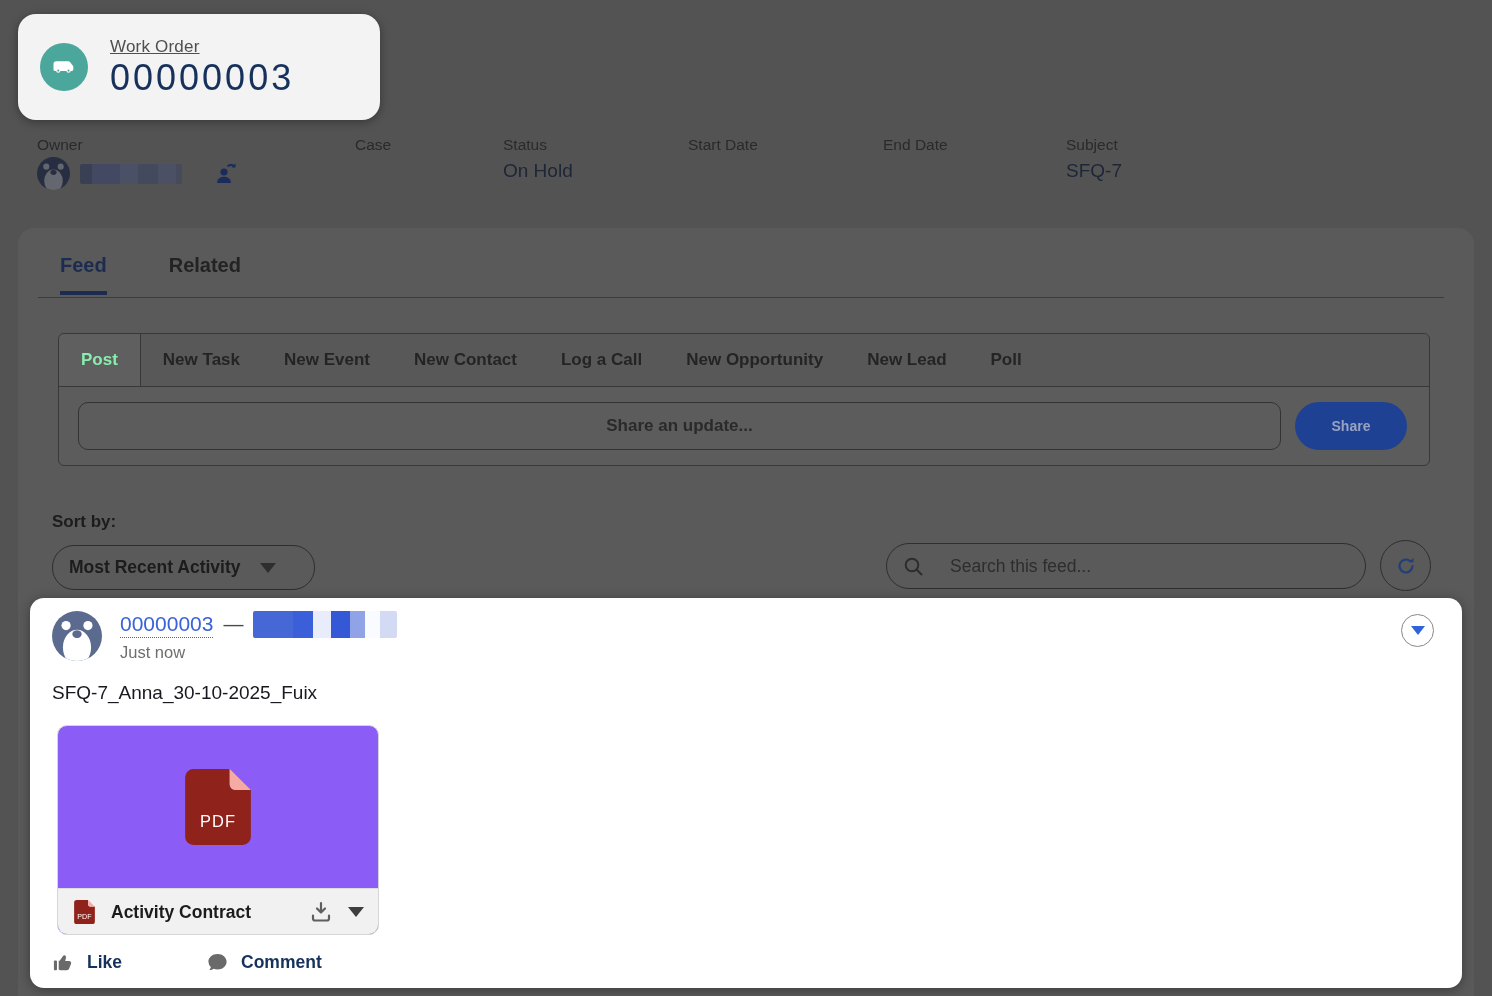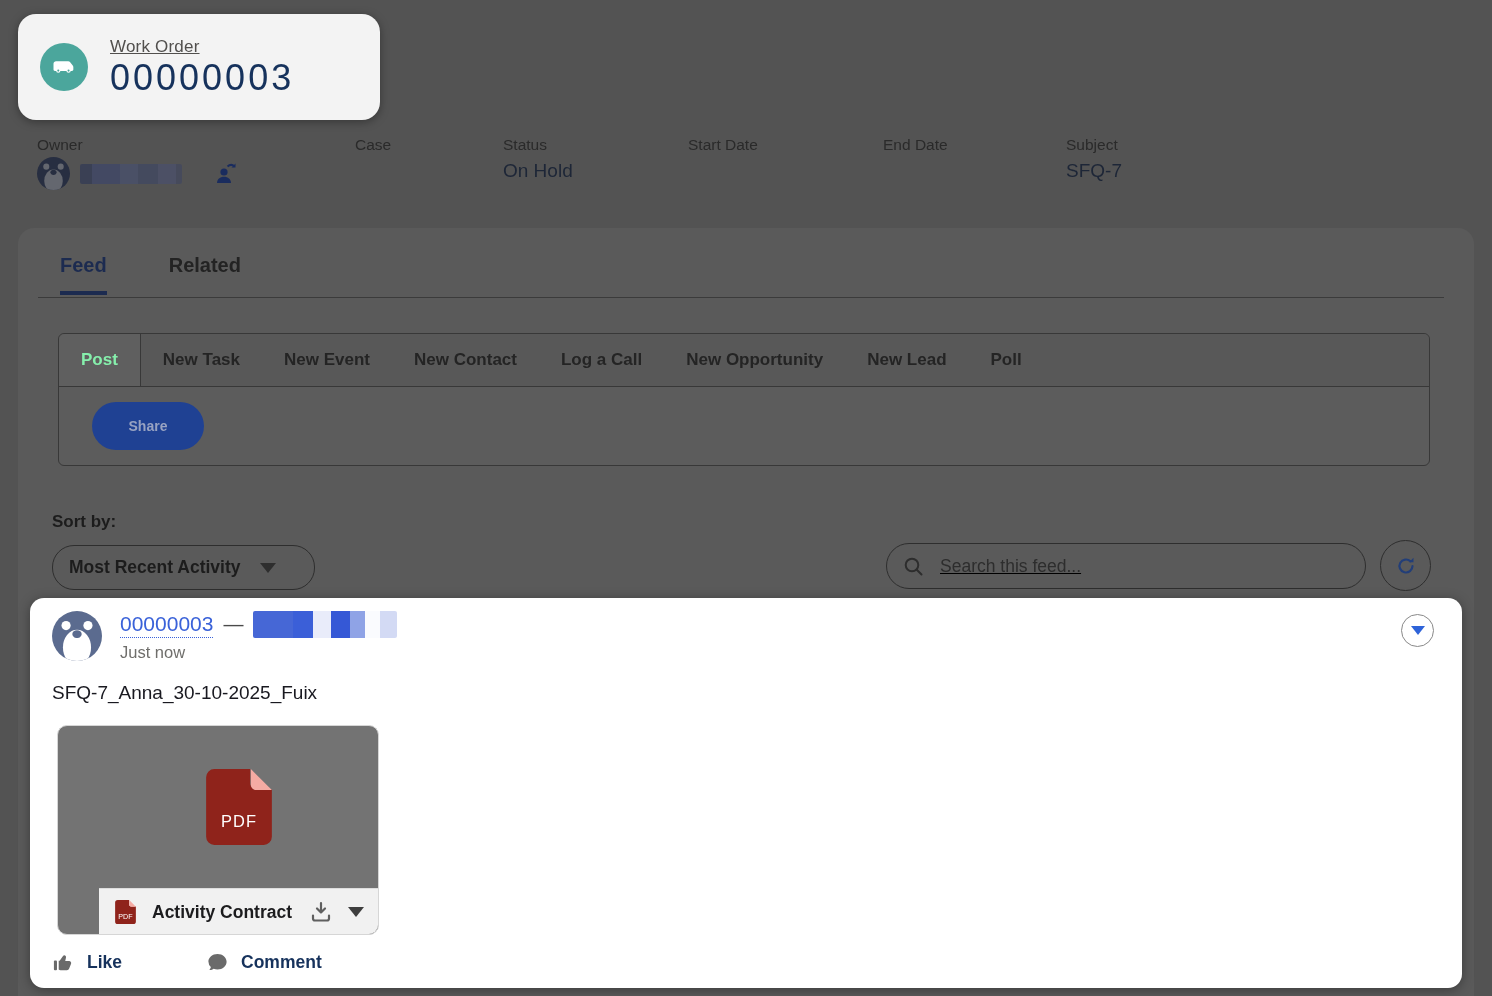--- a/index.html
+++ b/index.html
@@ -72,21 +72,21 @@
   .sort-select {
     position:absolute; left:34px; top:317px; width:263px; height:45px;
     border:1.5px solid #2e2e2e; border-radius:22px;
     display:flex; align-items:center; gap:20px; padding:0 20px 0 16px;
     font-size:17.5px; font-weight:600; color:#1c1c1c;
   }
   .caret-down { width:0; height:0; border-left:8px solid transparent; border-right:8px solid transparent; border-top:10px solid #2e2e2e; }
   .feed-search {
     position:absolute; left:868px; top:315px; width:480px; height:46px;
     border:1.5px solid #2e2e2e; border-radius:23px;
-    display:flex; align-items:center; gap:16px; padding:0 16px;text-decoration:underline;
+    display:flex; align-items:center; gap:26px; padding:0 16px;
   }
   .feed-search input {
     flex:1; border:none; background:transparent; outline:none;
     font-size:17.5px; color:#2d2d2d; font-family:"Liberation Sans",sans-serif;
   }
   .feed-search input::placeholder { color:#2d2d2d; opacity:1; }
   .refresh-btn {
     position:absolute; left:1362px; top:312px; width:51px; height:51px;
     border:1.5px solid #2e2e2e; border-radius:50%;
     display:flex; align-items:center; justify-content:center; background:transparent;
@@ -110,21 +110,21 @@
   .fi-menu {
     position:absolute; right:28px; top:16px; width:33px; height:33px;
     border:1px solid #898989; border-radius:50%; background:#fff;
     display:flex; align-items:center; justify-content:center;
   }
   .fi-menu .caret { border-left:7px solid transparent; border-right:7px solid transparent; border-top:9px solid #2e63d9; width:0; height:0; }
   .fi-text { position:absolute; left:22px; top:84px; font-size:19px; color:#191920; }
 
   .attachment {
     position:absolute; left:27px; top:127px; width:322px; height:210px;
-    border:1px solid #d6d6d6; border-radius:10px; overflow:hidden; background:#737373;padding-left:41px;
+    border:1px solid #d6d6d6; border-radius:10px; overflow:hidden; background:#8b5cf6;
   }
   .att-preview { height:162px; display:flex; align-items:center; justify-content:center; }
   .att-footer {
     height:47px; background:#f1f1f1; border-top:1px solid #dddddd;
     display:flex; align-items:center; padding:0 14px 0 16px; gap:16px;
   }
   .att-name { font-size:17.5px; font-weight:600; color:#1c1c1e; }
   .att-actions { margin-left:auto; display:flex; align-items:center; gap:15px; }
   .caret-sm { width:0; height:0; border-left:8px solid transparent; border-right:8px solid transparent; border-top:10px solid #3e3e3e; }
 
@@ -208,20 +208,21 @@
       <div class="ptab active">Post</div>
       <div class="ptab">New Task</div>
       <div class="ptab">New Event</div>
       <div class="ptab">New Contact</div>
       <div class="ptab">Log a Call</div>
       <div class="ptab">New Opportunity</div>
       <div class="ptab">New Lead</div>
       <div class="ptab">Poll</div>
     </div>
     <div class="pub-row">
+      <div class="share-box">Share an update...</div>
       <button class="share-btn">Share</button>
     </div>
   </div>
 
   <div class="sort-label">Sort by:</div>
   <div class="sort-select">
     <span>Most Recent Activity</span>
     <span class="caret-down"></span>
   </div>
 

